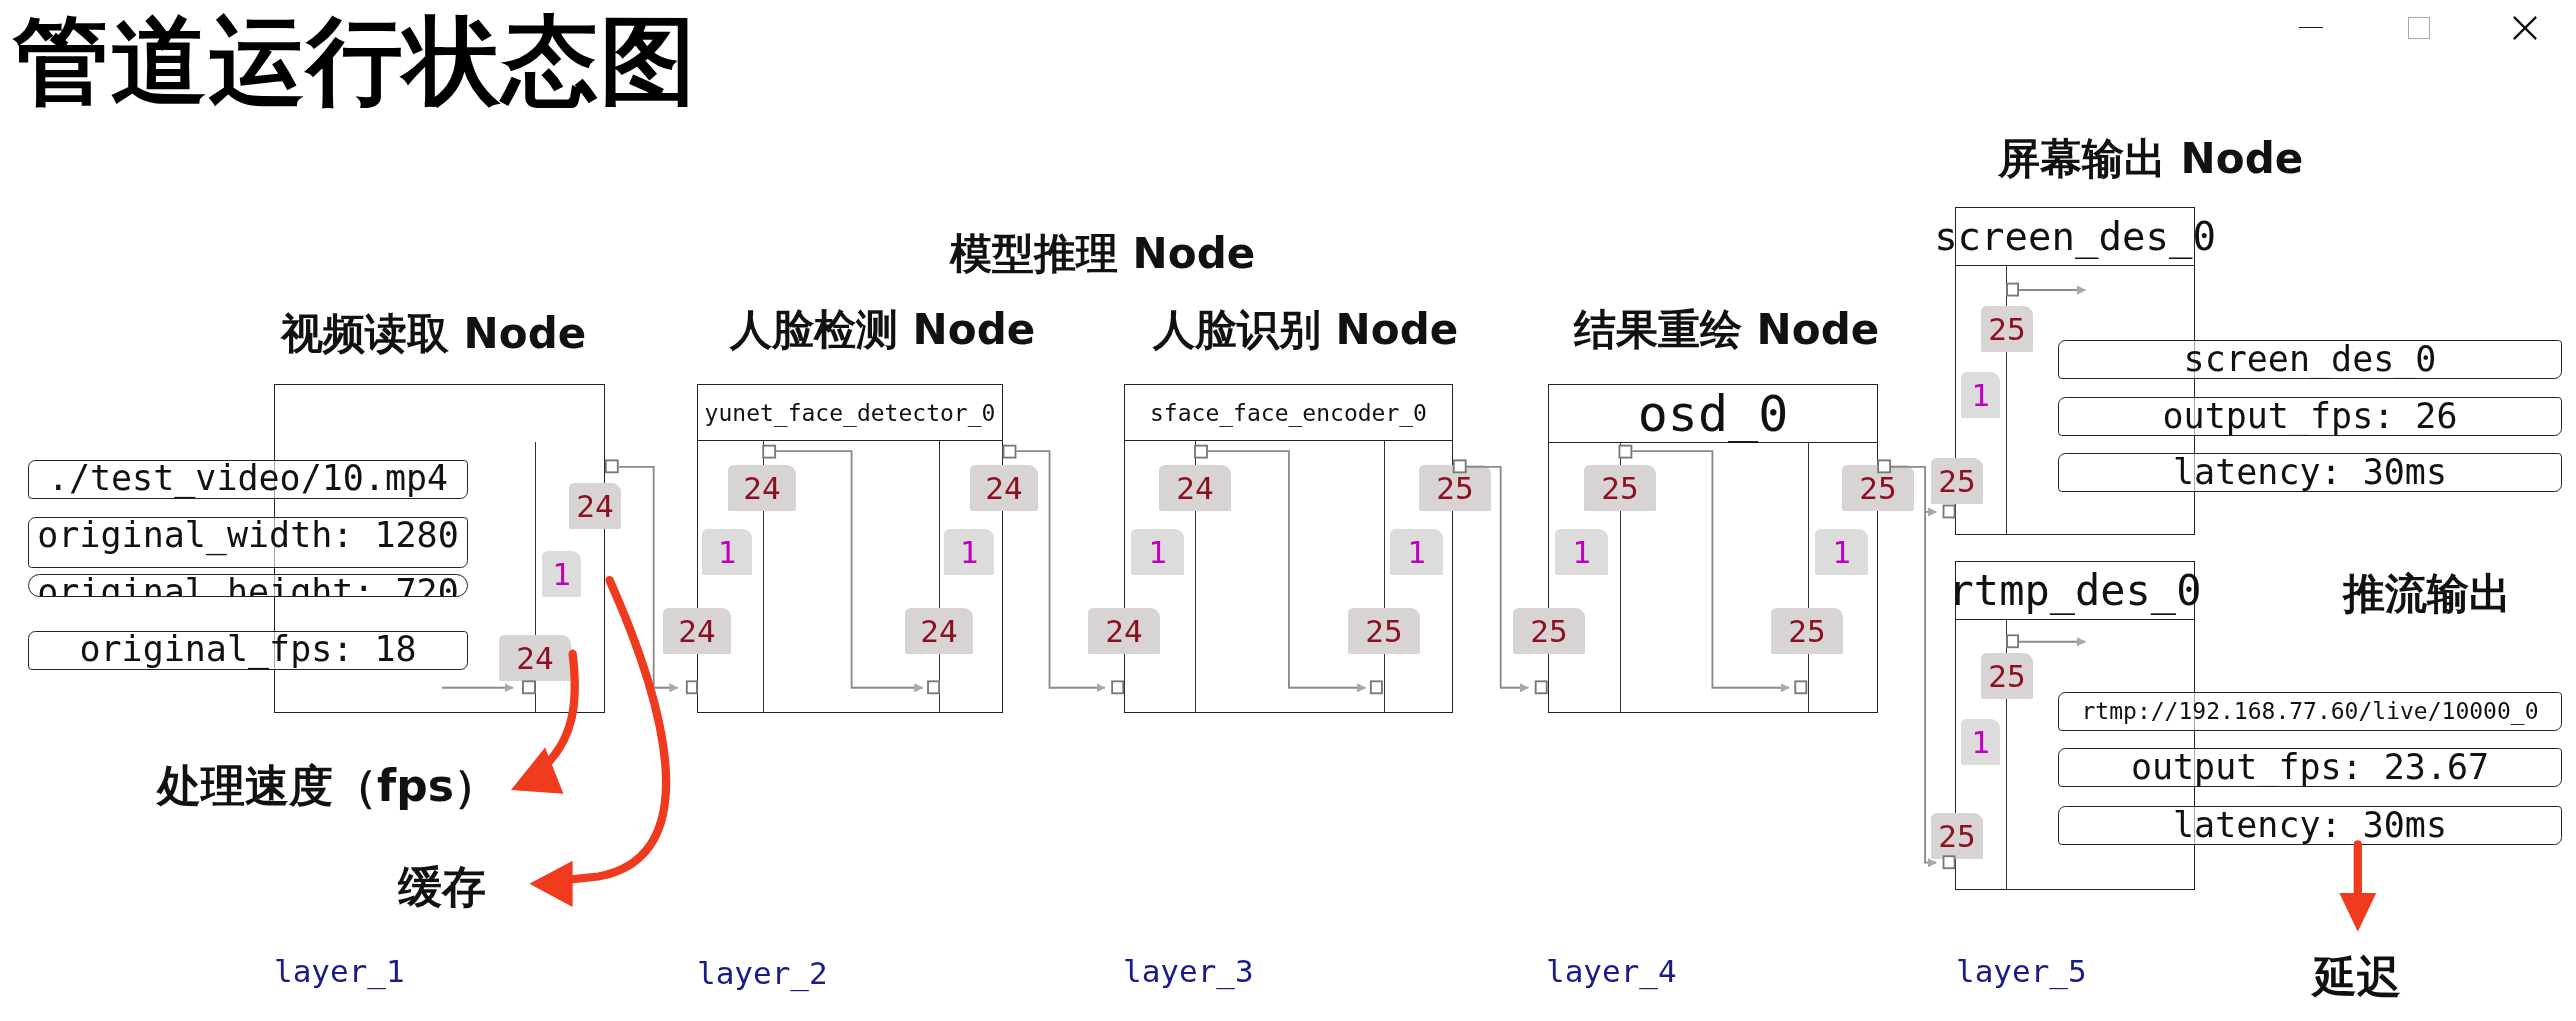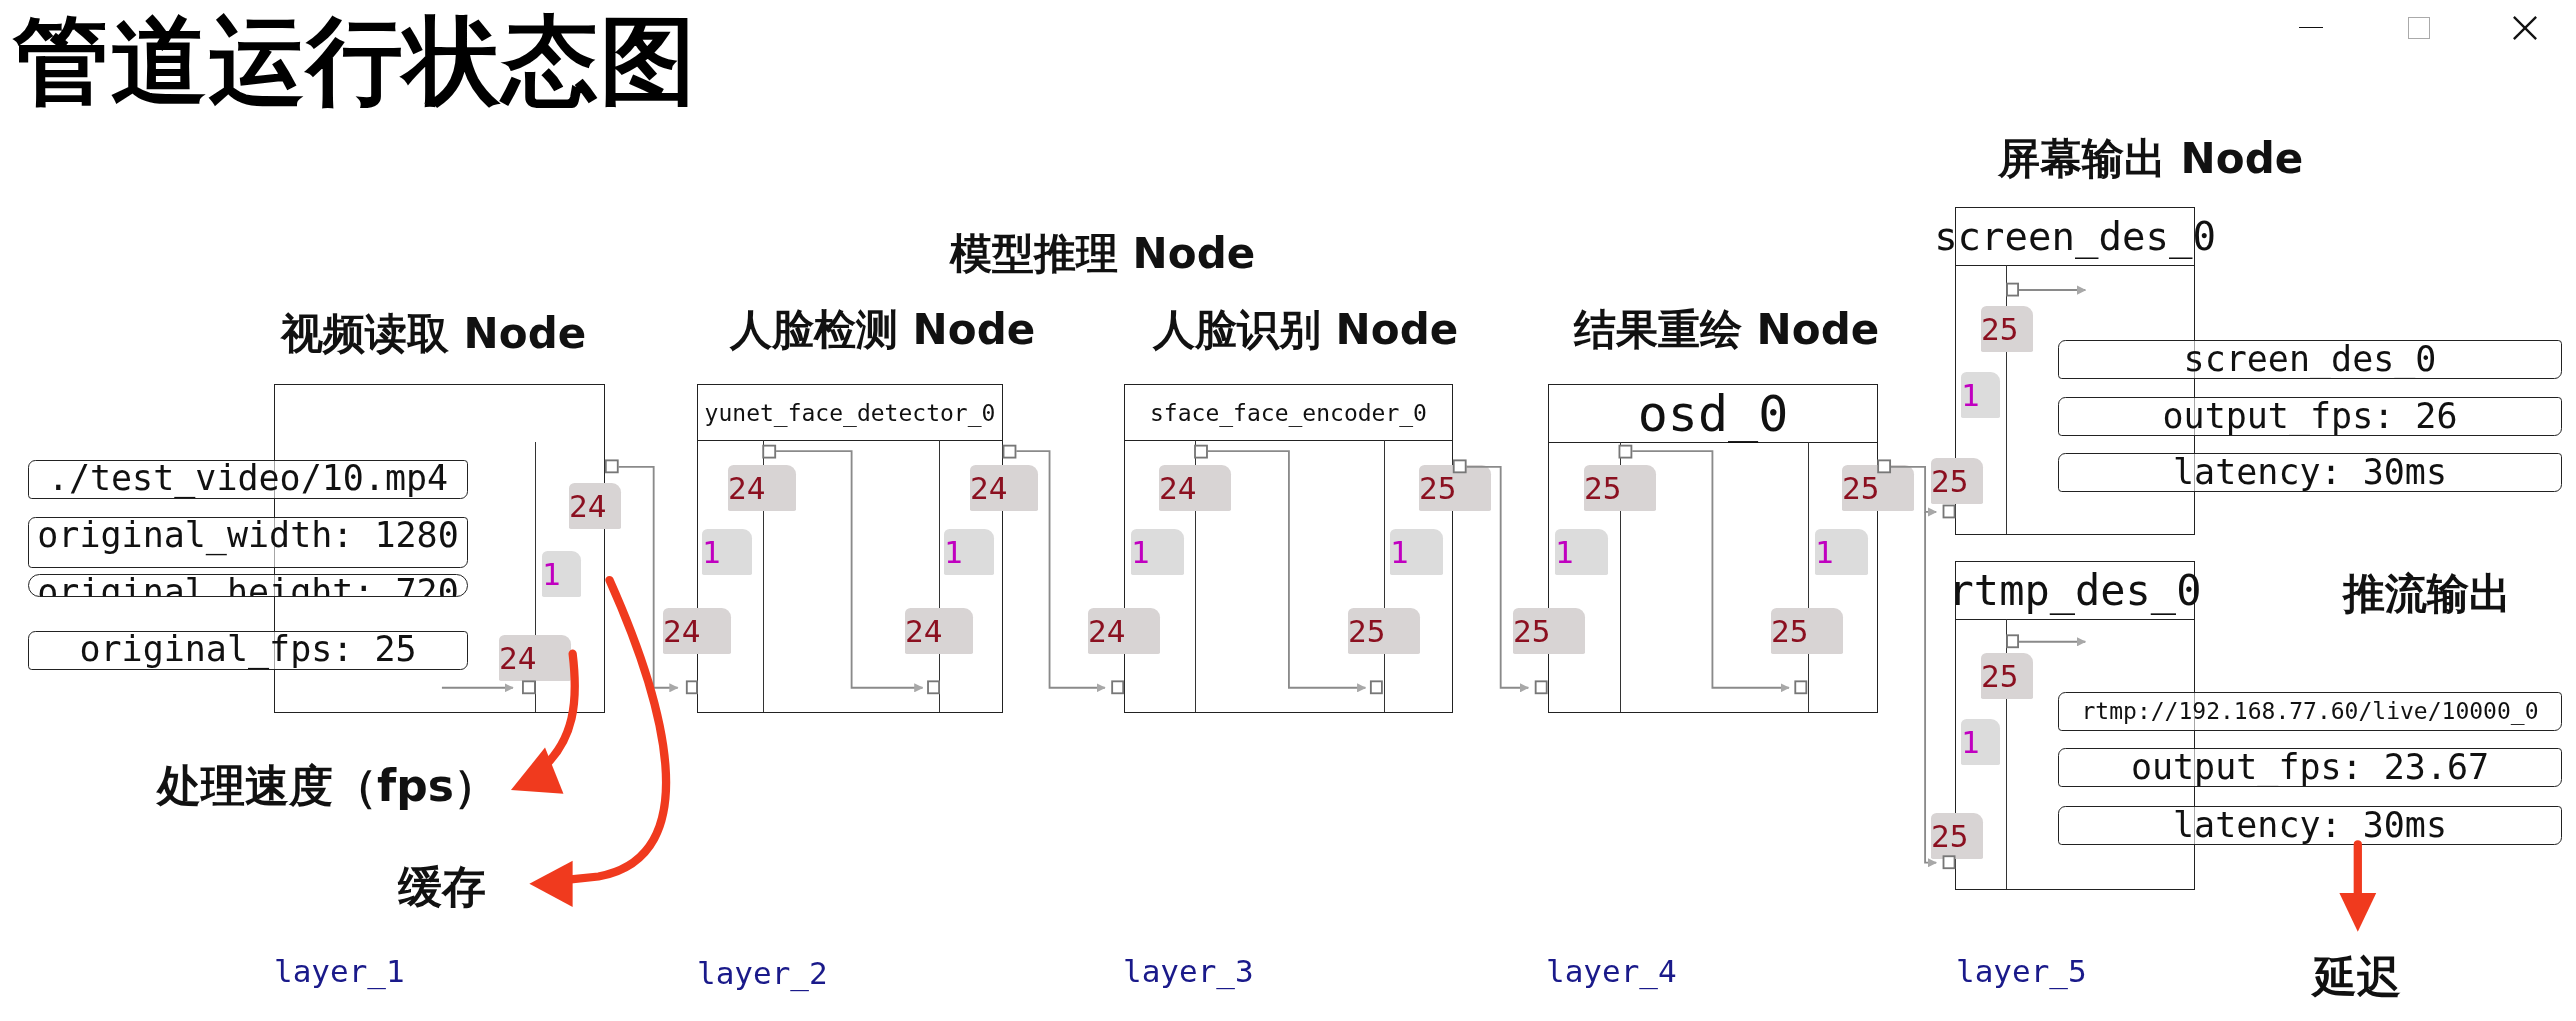--- a/index.html
+++ b/index.html
@@ -4,21 +4,21 @@
 <style>
   html, body { margin: 0; padding: 0; background: #ffffff; }
   body { width: 2576px; height: 1022px; position: relative; overflow: hidden; font-family: "DejaVu Sans", sans-serif; }
   .abs { position: absolute; }
   .title { left: 13px; top: 9.2px; font-size: 96px; font-weight: bold; color: #000; letter-spacing: 1.8px; font-family: "DejaVu Sans", sans-serif; line-height: 1.1; }
   .winctl { top: 7.4px; width: 55px; height: 41px; display: flex; align-items: center; justify-content: center; cursor: pointer; }
   .cap { font-size: 42px; font-weight: bold; color: #111; white-space: nowrap; font-family: "DejaVu Sans", sans-serif; }
   .node { border: 1.8px solid #222; background: transparent; box-sizing: border-box; }
   .node-header { position: absolute; left: 0; right: 0; top: 0; border-bottom: 1.8px solid #222; display: flex; align-items: center; justify-content: center; font-family: "DejaVu Sans Mono", monospace; color: #111; white-space: nowrap; font-weight: 200; }
   .vline { position: absolute; width: 0; border-left: 1.8px solid #333; }
-  .badge { position: absolute; background: #d8d4d4; border-radius: 5.5px 9.2px 1.8px 1.8px; font-family: "DejaVu Sans Mono", monospace; font-size: 31px; color: #8b1020; text-align: left; line-height: 46px; height: 46px; }
+  .badge { position: absolute; background: #d8d4d4; border-radius: 5.5px 9.2px 1.8px 1.8px; font-family: "DejaVu Sans Mono", monospace; font-size: 31px; color: #8b1020; text-align: center; line-height: 46px; height: 46px; }
   .badge.q { color: #c000c0; background: #dcdcdc; }
   .field { position: absolute; border: 1.8px solid #222; border-radius: 7.4px 3.7px 7.4px 3.7px; background: rgba(255,255,255,0.6); font-family: "DejaVu Sans Mono", monospace; color: #111; text-align: center; white-space: nowrap; overflow: hidden; box-sizing: border-box; font-weight: 200; }
   .layer { font-family: "DejaVu Sans Mono", monospace; font-size: 31px; color: #1a1a8a; white-space: nowrap; }
   .anno { font-size: 44px; font-weight: bold; color: #111; white-space: nowrap; font-family: "DejaVu Sans", sans-serif; }
   svg.overlay { position: absolute; left: 0; top: 0; pointer-events: none; }
 </style>
 </head>
 <body>
 
 <div class="abs title">管道运行状态图</div>
@@ -43,21 +43,21 @@
 <div class="abs cap" style="left:1574px; top:302px;">结果重绘 Node</div>
 <div class="abs cap" style="left:1998px; top:131px;">屏幕输出 Node</div>
 <div class="abs cap" style="left:2343px; top:566px;">推流输出</div>
 
 <div class="abs node" style="left:274px; top:384px; width:331px; height:329px;">
   <div class="vline" style="left:260px; top:57px; bottom:0;"></div>
 </div>
 <div class="abs field" style="left:28px; top:460px; width:440px; height:39px; font-size:35px; line-height:35px;">./test_video/10.mp4</div>
 <div class="abs field" style="left:28px; top:517px; width:440px; height:51px; font-size:35px; line-height:35px;">original_width: 1280</div>
 <div class="abs field" style="left:28px; top:574px; width:440px; height:23px; font-size:35px; line-height:35px;border-radius:18px;">original_height: 720</div>
-<div class="abs field" style="left:28px; top:631px; width:440px; height:39px; font-size:35px; line-height:35px;">original_fps: 25</div>
+<div class="abs field" style="left:28px; top:631px; width:440px; height:39px; font-size:35px; line-height:35px;">original_fps: 18</div>
 <div class="abs badge" style="left:569px; top:483px; width:52px;">24</div>
 <div class="abs badge q" style="left:542px; top:551px; width:39px;">1</div>
 <div class="abs badge" style="left:499px; top:635px; width:72px;">24</div>
 
 <div class="abs node" style="left:697px; top:384px; width:306px; height:329px;">
   <div class="node-header" style="height:55px; font-size:23px;">yunet_face_detector_0</div>
   <div class="vline" style="left:65px; top:55px; bottom:0;"></div>
   <div class="vline" style="left:241px; top:55px; bottom:0;"></div>
 </div>
 <div class="abs badge" style="left:728px; top:465px; width:68px;">24</div>

